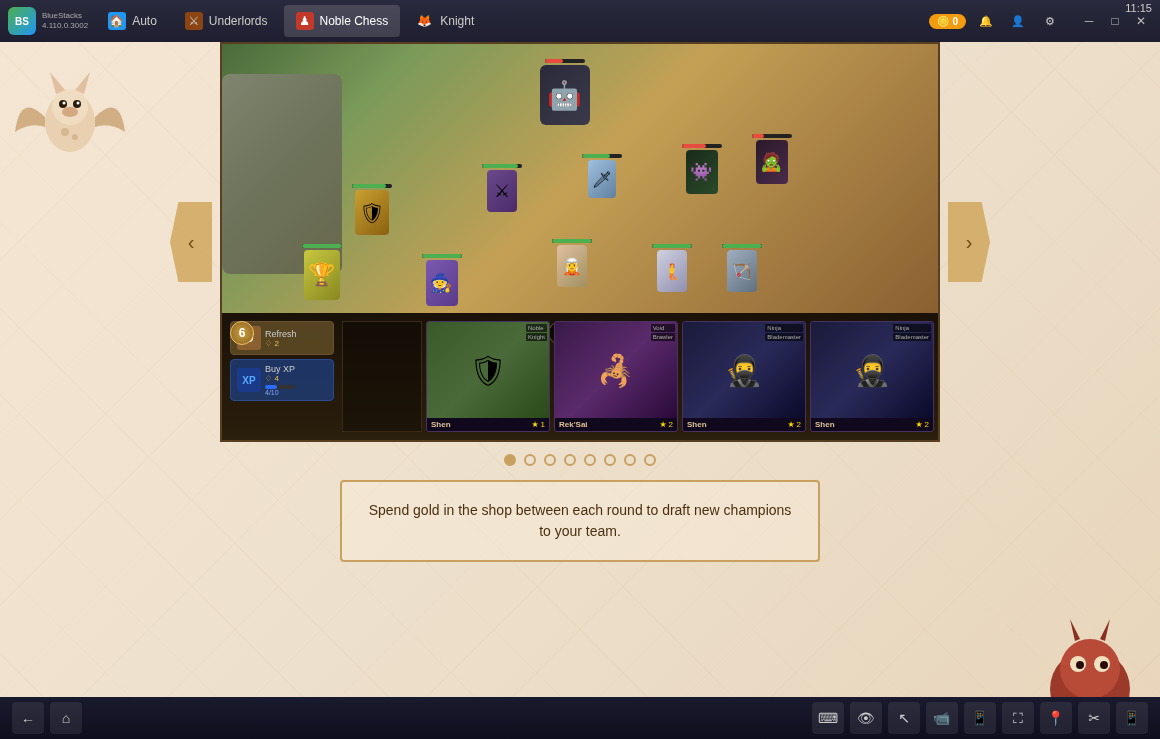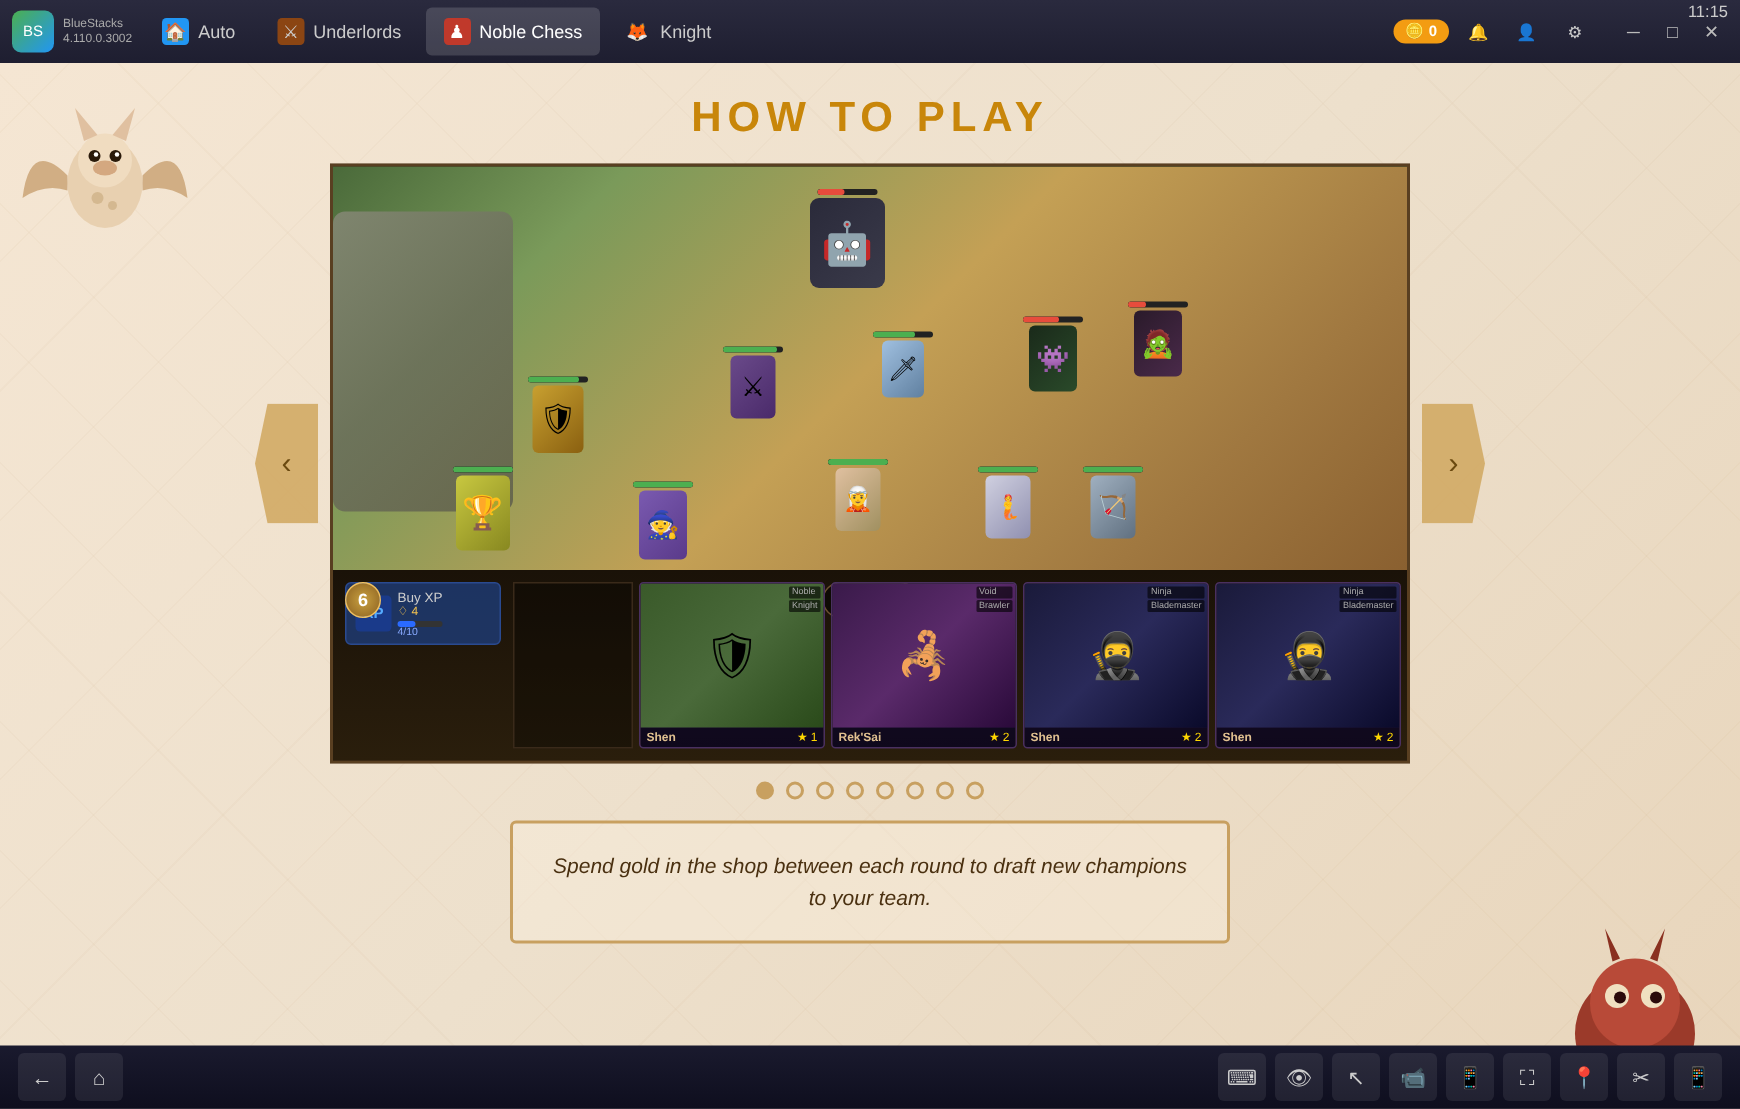--- a/index.html
+++ b/index.html
@@ -34,21 +34,21 @@
 
     .bs-logo {
       width: 28px;
       height: 28px;
       border-radius: 6px;
       background: linear-gradient(135deg, #4CAF50, #2196F3);
       display: flex;
       align-items: center;
       justify-content: center;
       font-size: 10px;
-      font-weight: normal;
+      font-weight: bold;
       color: white;
     }
 
     .bs-version {
       font-size: 8px;
       color: #aaa;
       line-height: 1.2;
     }
 
     .tab {
@@ -483,21 +483,20 @@
       margin-top: 14px;
       text-align: center;
       z-index: 10;
       background: rgba(255,245,230,0.3);
     }
 
     .description-text {
       font-size: 14px;
       color: #4a3010;
       line-height: 1.5;
-      font-style: italic;
     }
 
     
     .creature-svg {
       width: 100%;
       height: 100%;
     }
 
     .window-controls {
       display: flex;
@@ -667,21 +666,20 @@
       <circle cx="84" cy="66" r="4" fill="#2a0a0a"></circle>
 
       <polygon points="55,42 50,20 60,40" fill="#8a3020"></polygon>
       <polygon points="85,42 90,20 80,40" fill="#8a3020"></polygon>
 
       <path d="M40,110 L30,130 L40,120 L50,130 L55,110" fill="#7a2a1a"></path>
       <path d="M85,110 L80,130 L90,120 L100,130 L100,110" fill="#7a2a1a"></path>
     </svg>
   </div>
 
-  <h1 class="page-title">HOW TO PLAY</h1>
 
   <div class="carousel-container">
     <button class="arrow-btn arrow-left">
       <span>‹</span>
     </button>
 
     <div class="carousel-image">
       <div class="game-screenshot">
 
         <div class="battle-area">
@@ -796,20 +794,27 @@
             <span>6</span>
           </div>
 
           <div class="gold-display">
             <div class="gold-icon">🪙</div>
             <span class="gold-amount">32</span>
           </div>
 
           <div class="shop-left">
 
+            <div class="shop-btn refresh-btn">
+              <div class="refresh-icon">↺</div>
+              <div>
+                <div class="btn-label">Refresh</div>
+                <div class="btn-cost">♢ 2</div>
+              </div>
+            </div>
 
             <div class="shop-btn buyxp-btn">
               <div class="xp-icon">XP</div>
               <div>
                 <div class="btn-label">Buy XP</div>
                 <div class="btn-cost">♢ 4</div>
                 <div class="xp-bar-container">
                   <div class="xp-bar" style="width:40%;"></div>
                 </div>
                 <div style="font-size:7px;color:#8af;">4/10</div>

